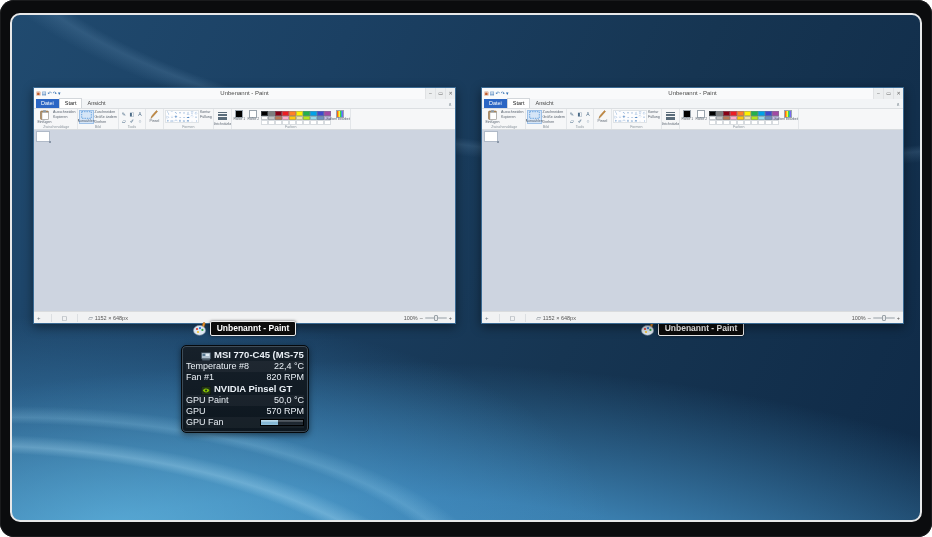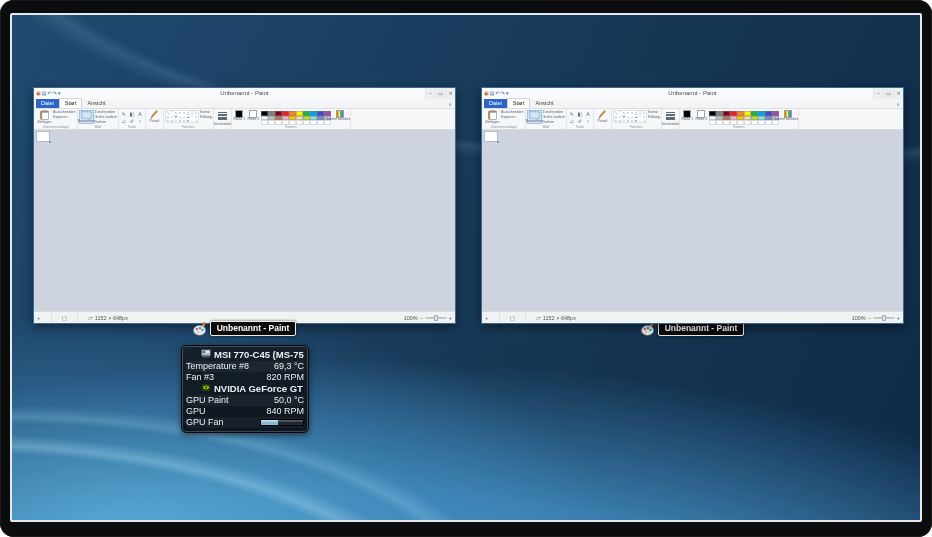--- a/index.html
+++ b/index.html
@@ -3,21 +3,21 @@
 <meta charset="utf-8">
 <style>
   * { margin:0; padding:0; box-sizing:border-box; }
   html,body { width:932px; height:537px; background:#ffffff; font-family:"Liberation Sans", sans-serif; overflow:hidden; }
 
   
   .frame { position:absolute; left:0; top:0; width:932px; height:537px;
     background:#0b0c0e; border-radius:14px;
     box-shadow: inset 0 0 0 1px #1a1b1d; }
   .screen { position:absolute; left:10px; top:13px; right:10px; bottom:15px;
-    border:2px solid #e7e8e9; border-radius:2px; overflow:hidden;
+    border:2px solid #e7e8e9; border-radius:10px; overflow:hidden;
     background-color:#132d4a;
     background:
       radial-gradient(95% 75% at -5% 128%, rgba(0,0,0,0) 55%, rgba(190,235,255,.30) 57%, rgba(0,0,0,0) 60%),
       radial-gradient(85% 65% at 0% 120%, rgba(0,0,0,0) 60%, rgba(170,225,250,.22) 62%, rgba(0,0,0,0) 65.5%),
       radial-gradient(130% 85% at 78% -25%, rgba(0,0,0,0) 62%, rgba(150,195,230,.15) 63.5%, rgba(0,0,0,0) 66%),
       radial-gradient(75% 60% at 12% 102%, rgba(110,200,240,.55) 0%, rgba(70,150,205,.30) 48%, rgba(0,0,0,0) 72%),
       radial-gradient(140% 95% at 38% 135%, #4f9dc9 0%, #3a7eae 42%, rgba(58,126,174,0) 70%),
       linear-gradient(115deg, #204a6f 0%, #1b4063 30%, #163552 62%, #0f2a47 100%);
   }
 
@@ -86,21 +86,21 @@
   .win-label-row.right { left:469px; } .win-label-row.left { left:21px; }
   .win-label { background:#0c0c0c; border:1px solid #ececec; border-radius:2px; padding:1px 6px 2px 6px;
     color:#ffffff; font-size:8.5px; font-weight:bold; white-space:nowrap; box-shadow:0 0 3px rgba(0,0,0,.6); }
 
   
   .gadget { position:absolute; left:169px; top:330px; width:128px;
     background:linear-gradient(rgba(22,30,38,.94), rgba(10,16,22,.94));
     border:1px solid #05080b; border-radius:5px;
     box-shadow: inset 0 0 0 1px rgba(125,145,160,.40), 0 2px 6px rgba(0,0,0,.5);
     padding:3px 4px 4px 4px; color:#e9eff5; }
-  .g-header { display:flex; align-items:flex-start; gap:3px; font-size:9.5px; font-weight:bold; line-height:12px; white-space:nowrap; overflow:hidden;padding-left:15px; }
+  .g-header { display:flex; align-items:flex-end; gap:3px; font-size:9.5px; font-weight:bold; line-height:12px; white-space:nowrap; overflow:hidden;padding-left:15px; }
   .g-row { display:flex; align-items:center; justify-content:space-between; font-size:9px; line-height:11px; white-space:nowrap; }
   .g-row.alt { background:rgba(255,255,255,.045); }
   .g-val { text-align:right; }
   .g-bar { width:44px; height:7px; border:1px solid #000; background:linear-gradient(#39434d, #1b242d 55%, #242e38);
     position:relative; overflow:hidden; }
   .g-bar-fill { position:absolute; left:0; top:0; bottom:0; width:40%;
     background:linear-gradient(#b9dcee, #7fb3d2 55%, #93c2dd); }
   .g-bar-gloss { position:absolute; left:0; right:0; top:0; height:45%; background:rgba(255,255,255,.14); }
 </style>
 </head>
@@ -352,41 +352,41 @@
         <svg width="10" height="9" viewBox="0 0 10 9">
           <rect x="0.5" y="0.8" width="9" height="6" fill="#aebfcd" stroke="#3c4c5a" stroke-width="0.6"></rect>
           <rect x="1.5" y="1.8" width="2.6" height="2.2" fill="#56778f"></rect>
           <rect x="5" y="1.8" width="3.2" height="2.2" fill="#e2edf5"></rect>
           <rect x="1.2" y="7.2" width="7.6" height="1.2" fill="#5a6a78"></rect>
         </svg>
         <span>MSI 770-C45 (MS-75</span>
       </div>
       <div class="g-row alt">
         <span>Temperature #8</span>
-        <span class="g-val">69,3 °C</span>
+        <span class="g-val">22,4 °C</span>
       </div>
       <div class="g-row">
-        <span>Fan #3</span>
+        <span>Fan #1</span>
         <span class="g-val">820 RPM</span>
       </div>
       <div class="g-header">
         <svg width="10" height="9" viewBox="0 0 10 9">
           <rect x="0.3" y="0.5" width="9.4" height="8" rx="1.4" fill="#24351a" stroke="#0d1408" stroke-width="0.5"></rect>
           <path d="M1.8 4.5 C3.6 1.8 6.8 2 8.4 4.5 C6.8 7 3.6 7.2 1.8 4.5 Z" fill="#86c400"></path>
           <circle cx="5.1" cy="4.5" r="1.1" fill="#24351a"></circle>
         </svg>
-        <span>NVIDIA GeForce GT</span>
+        <span>NVIDIA Pinsel GT</span>
       </div>
       <div class="g-row alt">
         <span>GPU Paint</span>
         <span class="g-val">50,0 °C</span>
       </div>
       <div class="g-row">
         <span>GPU</span>
-        <span class="g-val">840 RPM</span>
+        <span class="g-val">570 RPM</span>
       </div>
       <div class="g-row alt">
         <span>GPU Fan</span>
         <span class="g-bar">
           <span class="g-bar-fill" style="width: 40%;"></span>
           <span class="g-bar-gloss"></span>
         </span>
       </div>
     </div>
 

